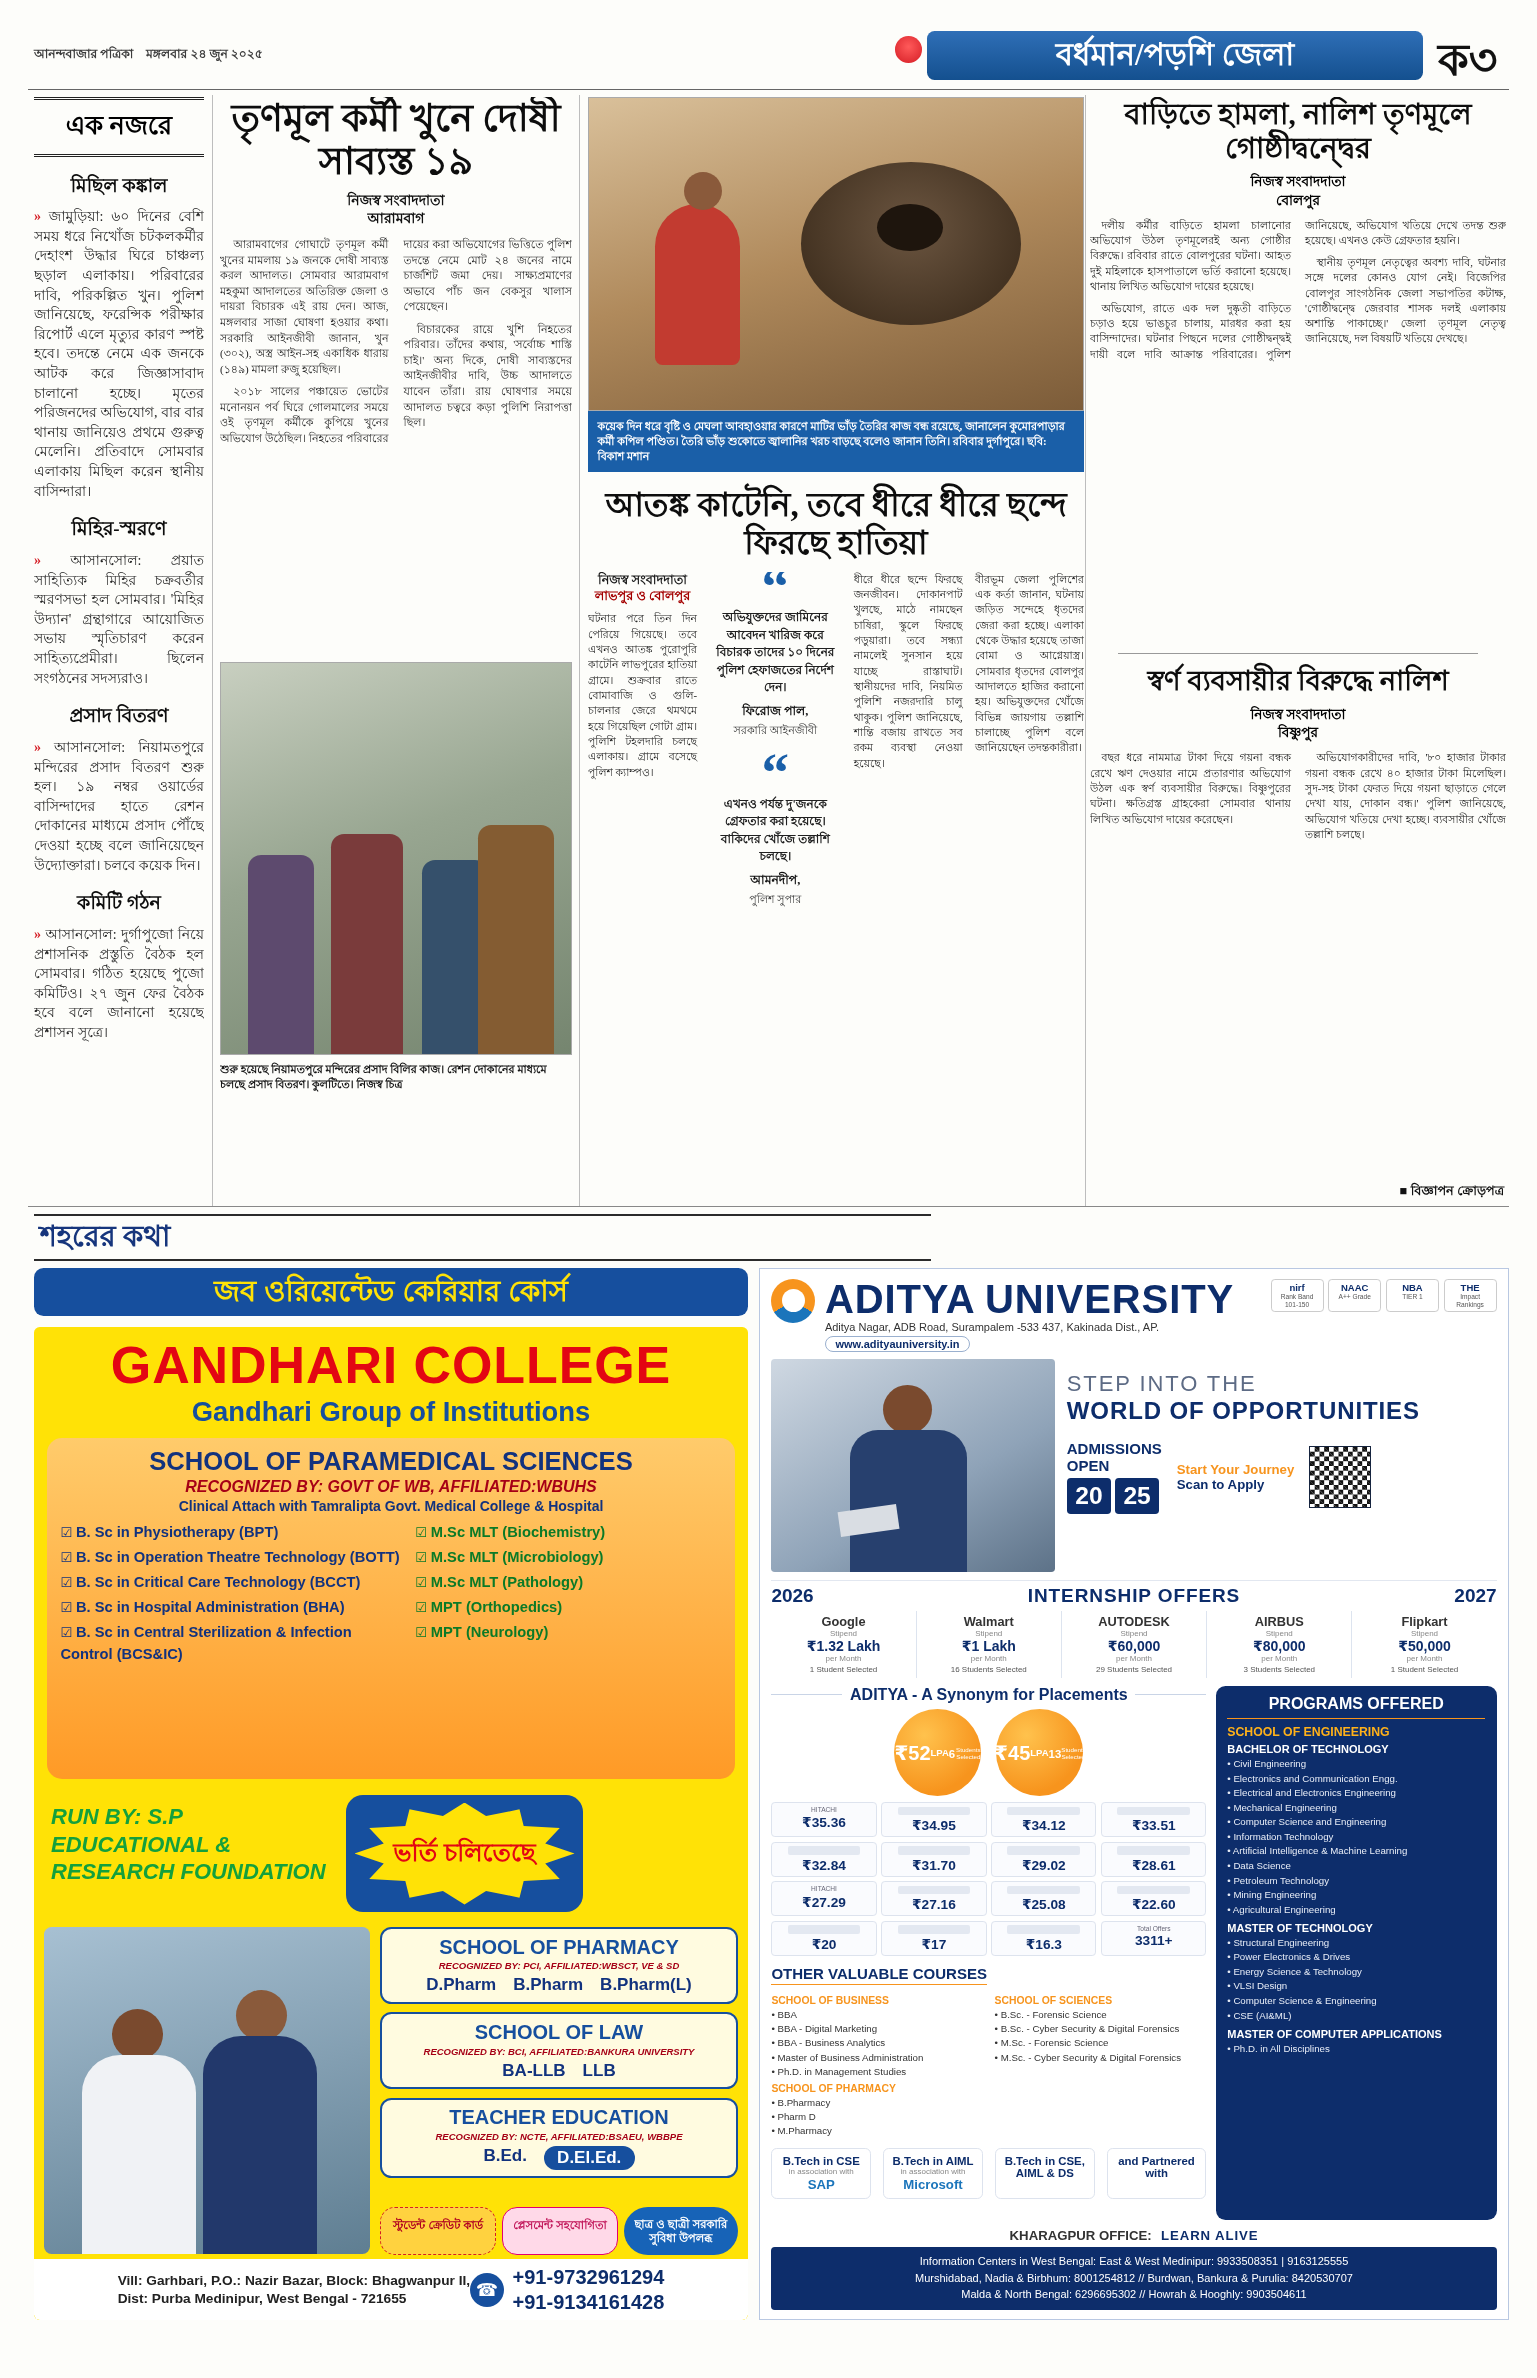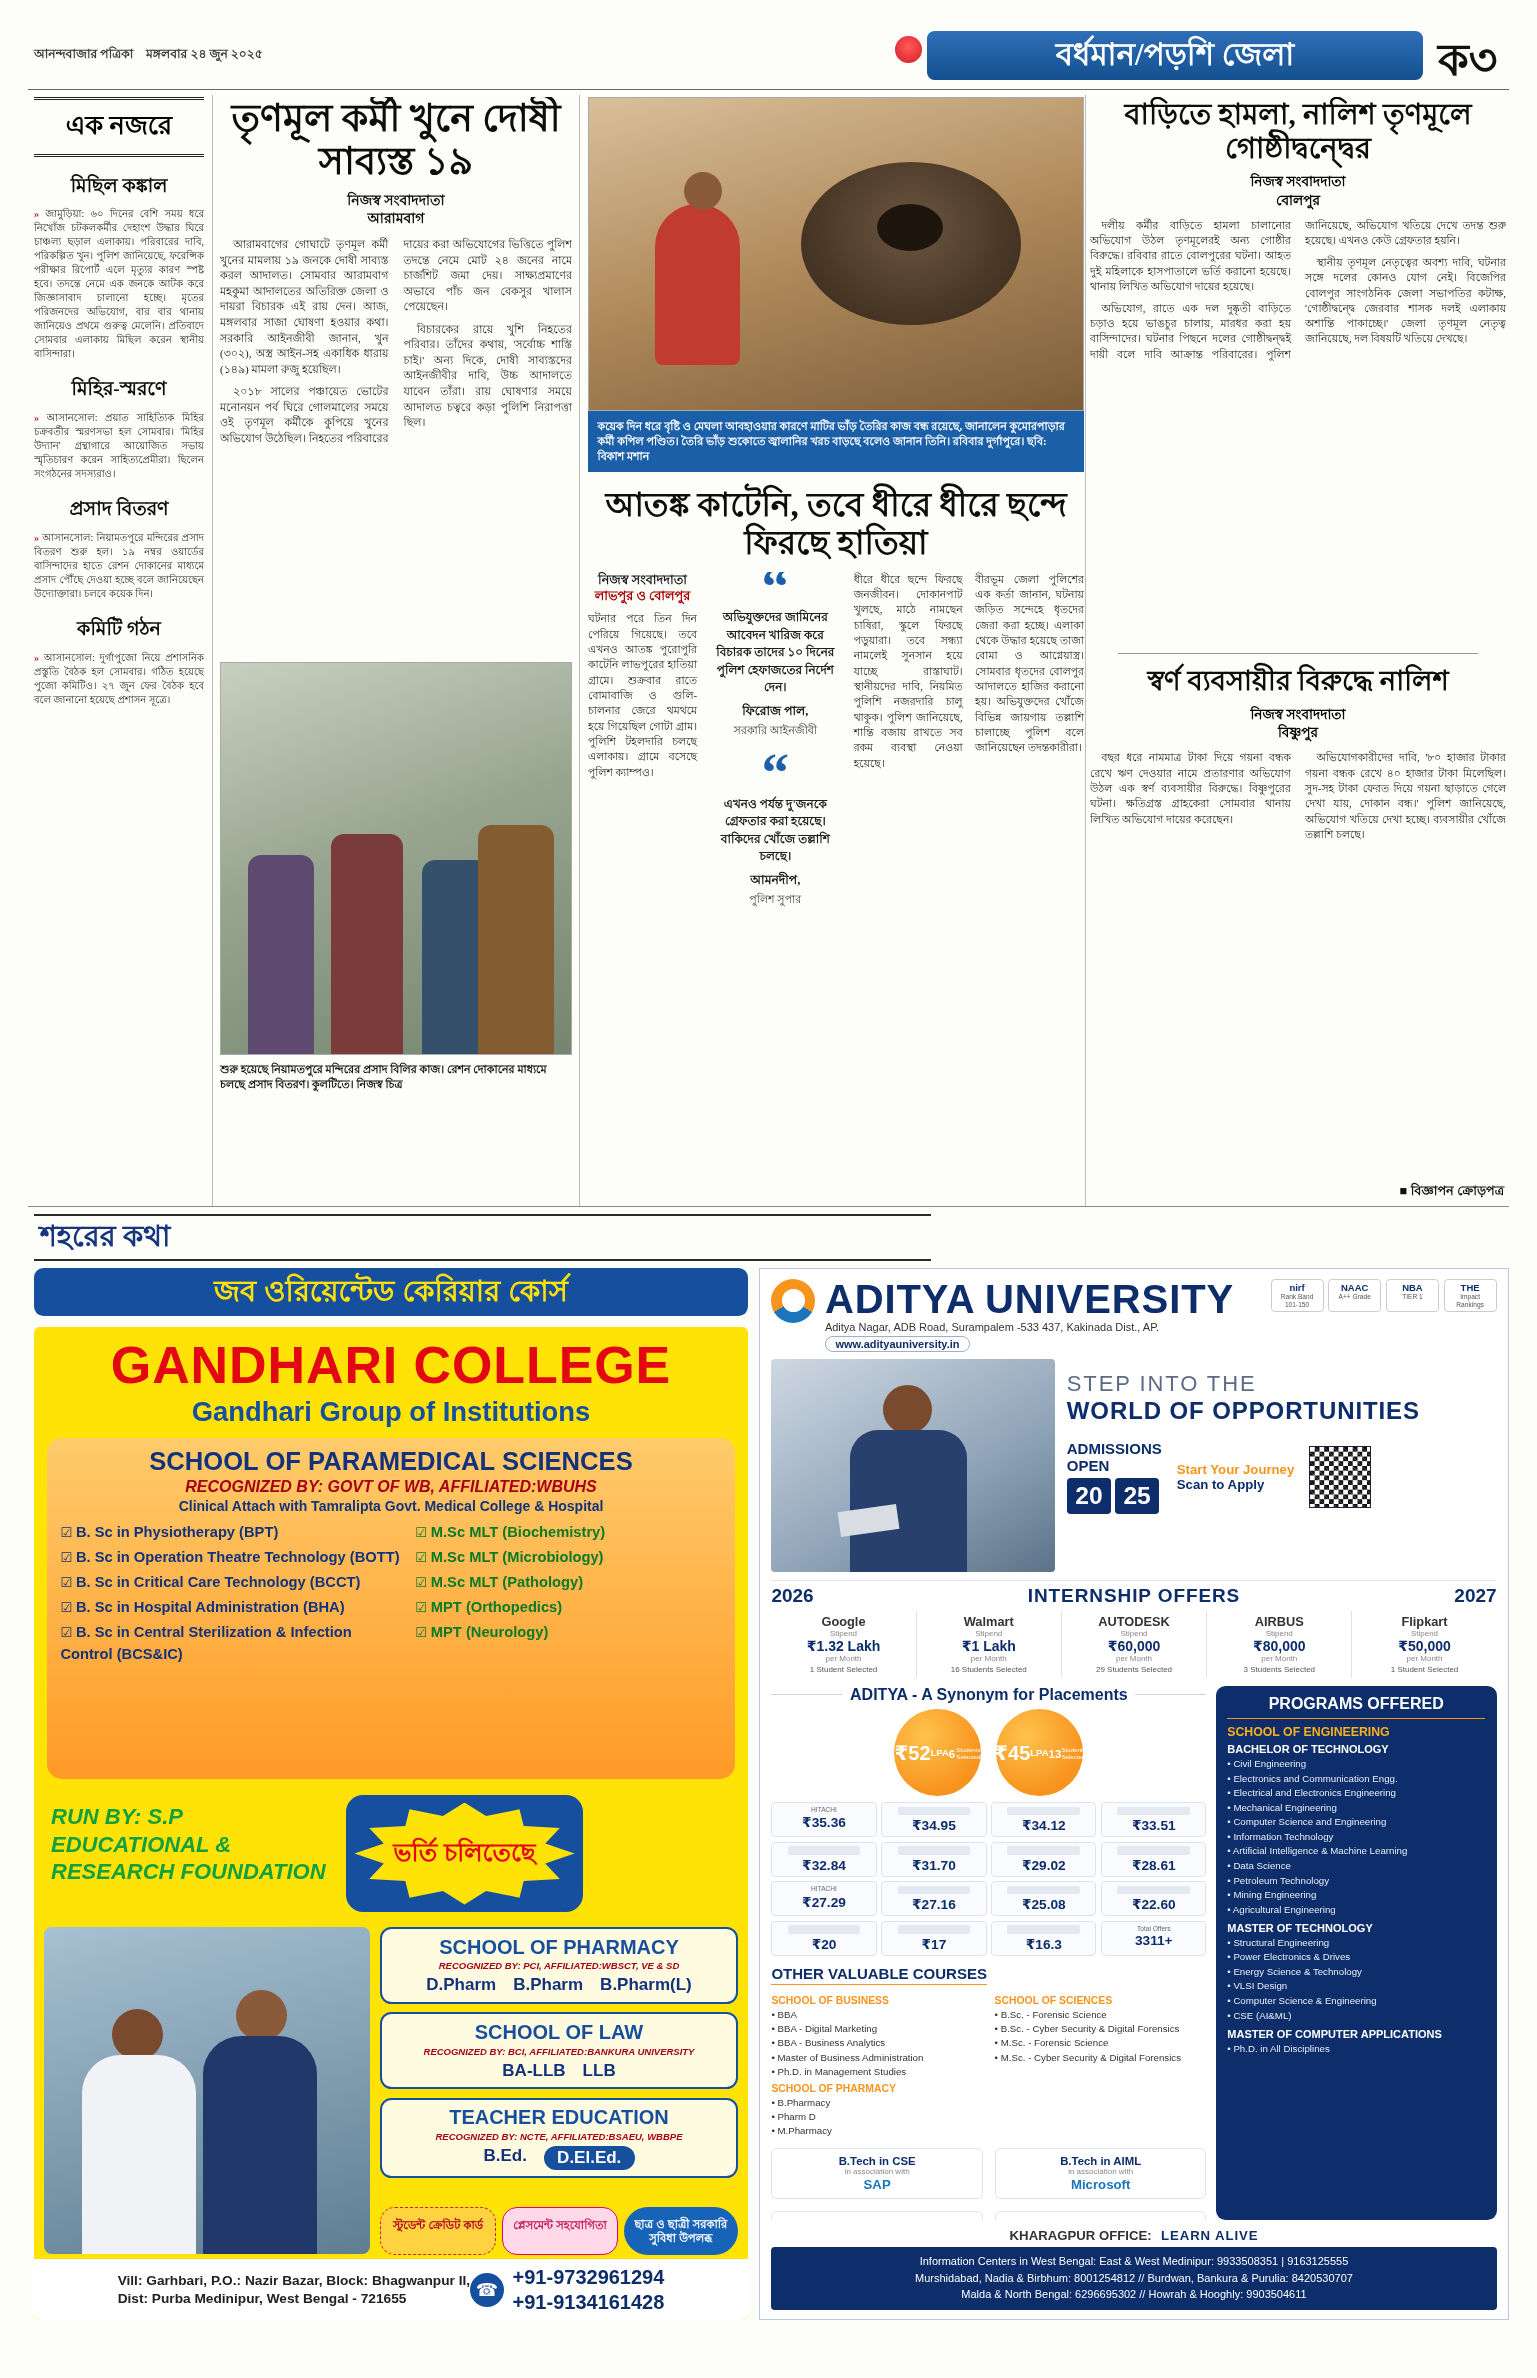--- a/index.html
+++ b/index.html
@@ -17,21 +17,21 @@
 
 
 .vrule{top:95px;height:1111px;border-left:0.9px solid #bdbdbd}
 .v1{left:212px}.v2{left:579px}.v3{left:1085px}
 .brule{left:28px;top:1206px;width:1481px;border-top:1.4px solid #888}
 
 
 .sidebar{left:34px;top:97px;width:170px;height:1107px;overflow:hidden}
 .sb-title{font-size:25.6px;font-weight:800;text-align:center;padding:5.7px 0;border-top:3.8px double #222;border-bottom:3.8px double #222}
 .sb-item .li-h{font-size:19px;font-weight:800;text-align:center;margin:13.2px 0 4.7px;color:#0d0d0d}
-.sb-item .li-b{font-size:10px;line-height:1.4;text-align:justify;color:#262626}
+.sb-item .li-b{font-size:14px;line-height:1.4;text-align:justify;color:#262626}
 .sb-item .li-b::before{content:"» ";color:#d51d25;font-weight:800}
 
 
 .lead{left:220px;top:97px;width:352px;height:1107px;overflow:hidden}
 .lead-h{font-size:38px;line-height:1.12;font-weight:800;text-align:center;color:#0d0d0d}
 .byline-block{text-align:center;font-size:14px;font-weight:700;margin:9.5px 0 7.6px;line-height:1.35;color:#111}
 .lead-body{height:416px;column-count:2;column-gap:15px;font-size:11px;line-height:1.42;text-align:justify;color:#1d1d1d;overflow:hidden}
 .lead-body p{margin-bottom:6.6px;text-indent:13.2px}
 .lead-photo{height:393px;margin-top:9.5px;position:relative;background:linear-gradient(160deg,#c8cfc0,#98a691 45%,#75856f);overflow:hidden;border:0.9px solid #aaa}
 .fig{position:absolute;border-radius:13.2px 13.2px 0 0}
@@ -176,21 +176,21 @@
 .sal-cell .li-n{font-size:6.6px;color:#667;min-height:8.5px;line-height:1.2;overflow:hidden}
 .sal-cell .li-n:empty{background:#e3e8f1;height:8.5px;border-radius:1.9px;margin:0.9px 11.4px 1.9px}
 .sal-cell .li-v{font-size:13.7px;font-weight:800;color:#0d2d6b}
 .a-other{margin-top:9.5px}
 .a-other-title{font-size:15px;font-weight:800;color:#0d2d6b;border-bottom:1.9px solid #f7941d;display:inline-block;padding-bottom:1.9px}
 .a-oc-grid{display:flex;gap:11.4px;margin-top:5.7px}
 .oc-col{flex:1}
 .oc-head{font-size:10.4px;font-weight:800;color:#f7941d;margin:4.7px 0 1.9px}
 .oc-li{font-size:9.7px;color:#333;line-height:1.45}
 .oc-li::before{content:"• "}
-.a-assoc{display:grid;grid-template-columns:1fr 1fr;gap:12px;margin-top:9.5px}
+.a-assoc{display:grid;grid-template-columns:1fr 1fr 1fr 1fr;gap:12px;margin-top:9.5px}
 .assoc-box{border:0.9px solid #dde3ee;border-radius:5.7px;padding:5.7px;text-align:center}
 .assoc-box .li-t{font-size:11.4px;font-weight:800;color:#0d2d6b}
 .assoc-box .li-m{font-size:8px;color:#888;margin:0.9px 0}
 .assoc-box .li-l{font-size:13.2px;font-weight:800;color:#1b75bb}
 .a-right{flex:1;background:#0d2d6b;border-radius:9.5px;color:#fff;padding:9.5px 11.4px;overflow:hidden}
 .pr-title{text-align:center;font-size:16px;font-weight:800;border-bottom:1.9px solid #f7941d;padding-bottom:4.7px;margin-bottom:5.7px}
 .pr-school{color:#ffb11a;font-size:12.3px;font-weight:800;margin:3.8px 0}
 .pr-sub{font-size:11px;font-weight:800;margin:4.7px 0 1.9px}
 .prog-li{font-size:9.7px;line-height:1.5;color:#e8edf7}
 .prog-li::before{content:"• "}

